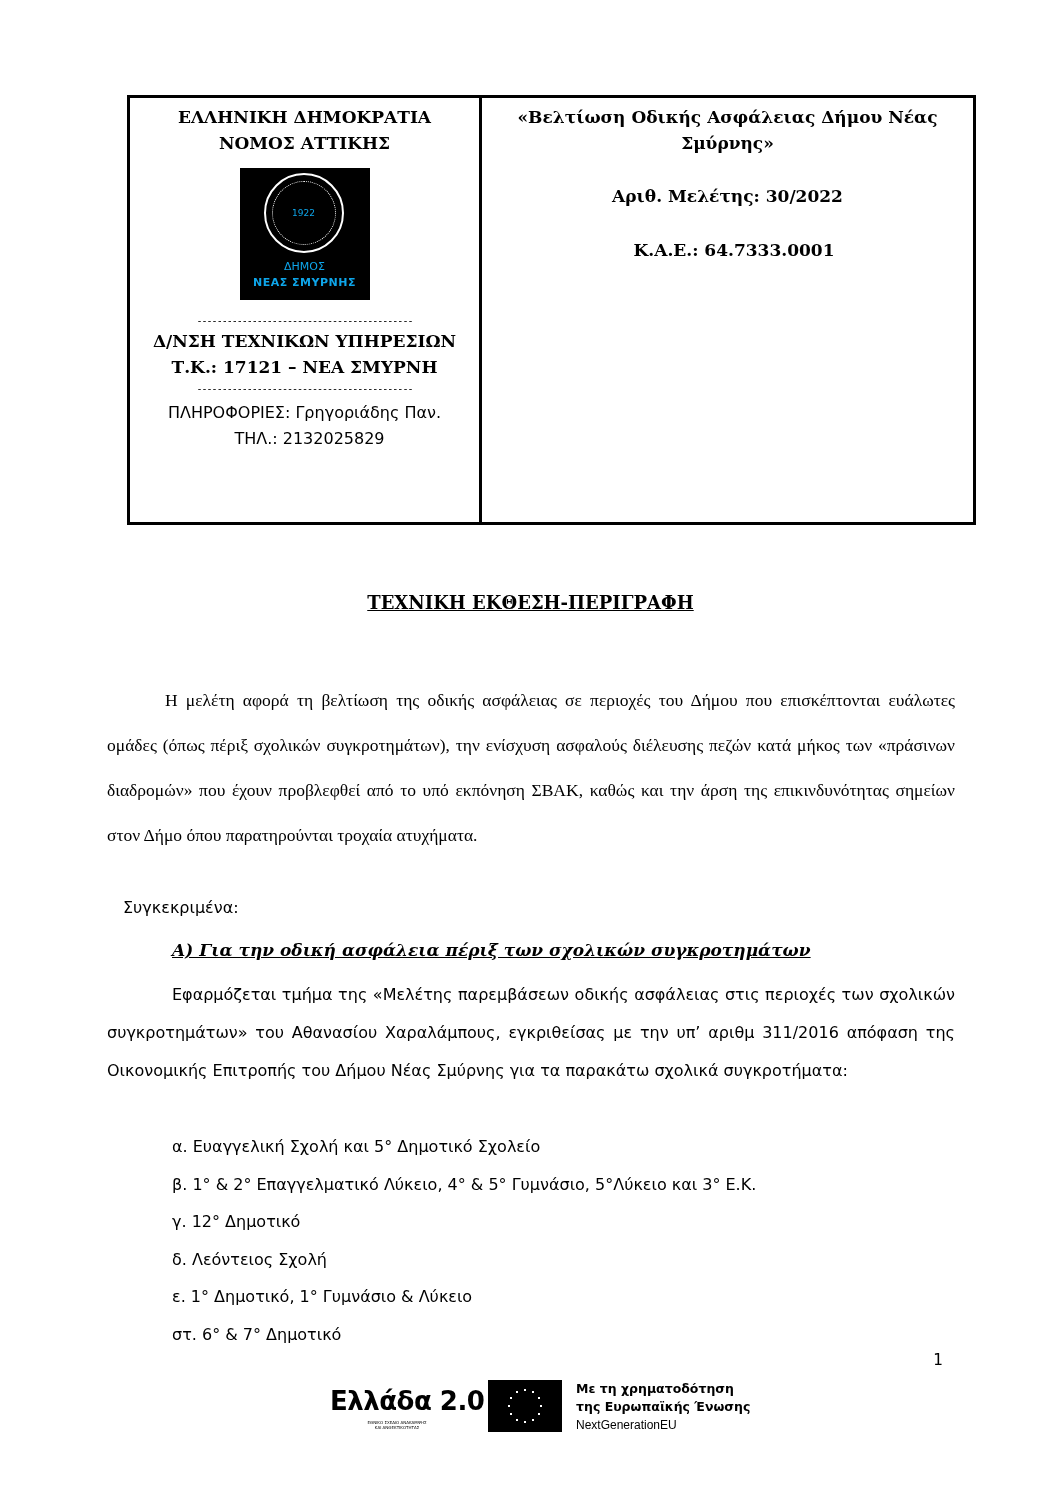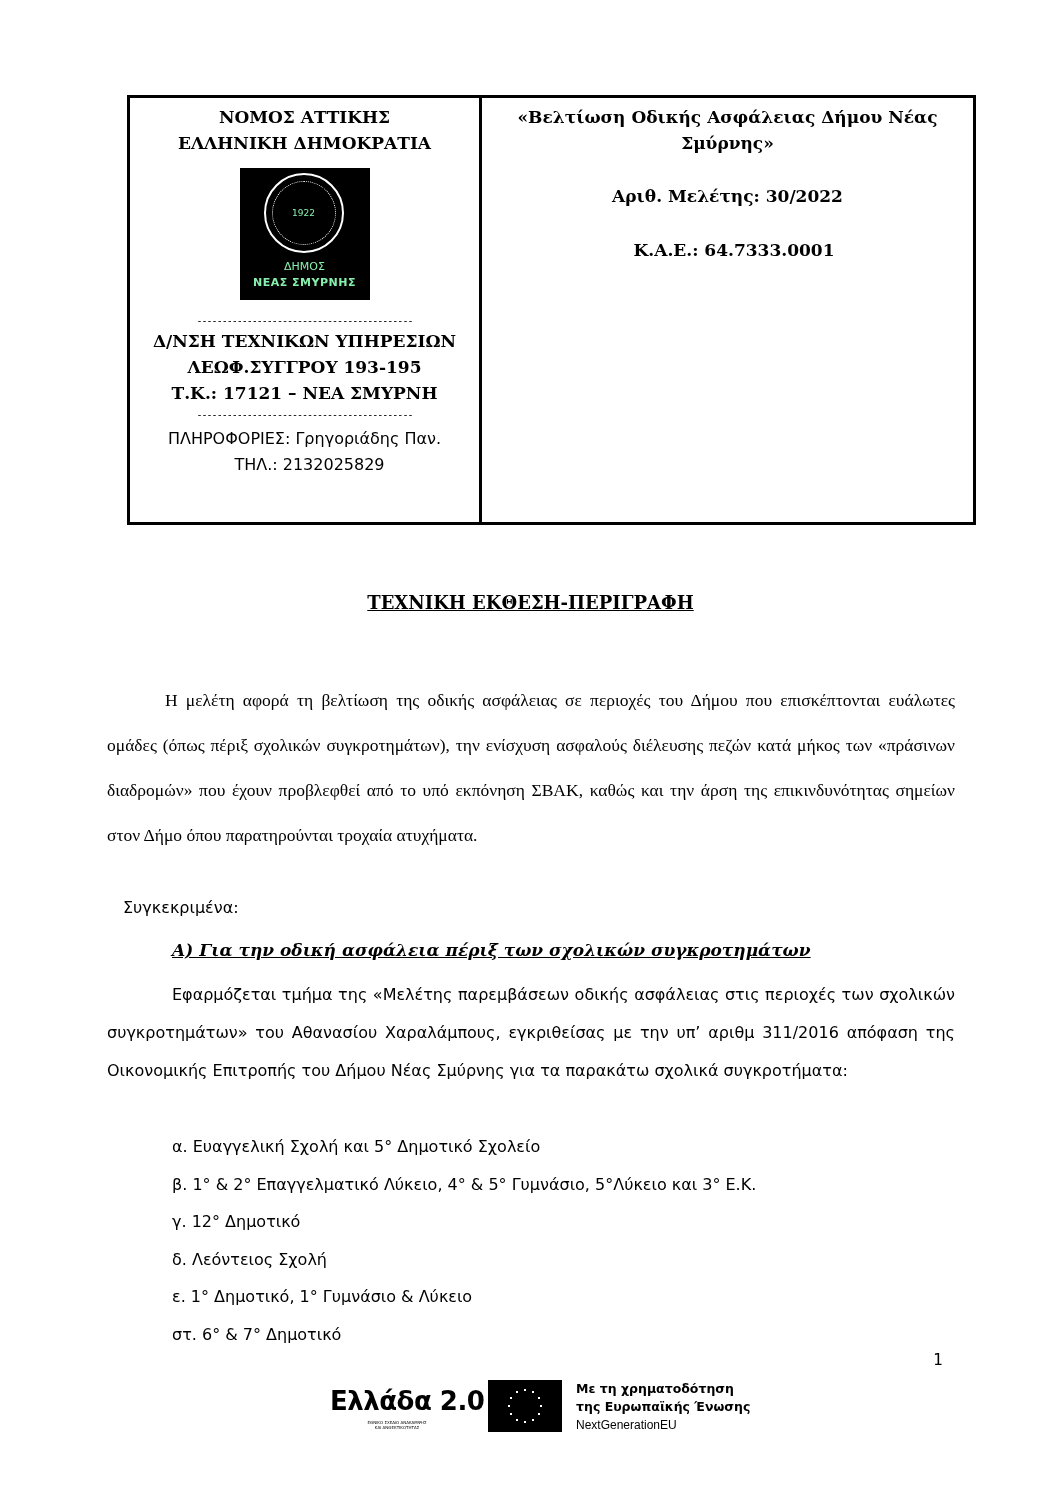--- a/index.html
+++ b/index.html
@@ -5,21 +5,21 @@
   html, body { margin: 0; padding: 0; background: #ffffff; }
   body { width: 1047px; height: 1493px; position: relative; overflow: hidden; color: #000; font-family: "DejaVu Serif", serif; }
   .page { position: absolute; left: 0; top: 0; width: 1047px; height: 1493px; }
 
   
   .hdr { position: absolute; left: 127px; top: 95px; width: 849px; height: 430px; border: 3px solid #000; box-sizing: border-box; display: flex; }
   .hdr-left { width: 352px; border-right: 3px solid #000; box-sizing: border-box; text-align: center; }
   .hdr-right { flex: 1; text-align: center; }
   .bold-serif { font-family: "DejaVu Serif", serif; font-weight: bold; }
   .l1 { font-size: 17px; margin-top: 6px; line-height: 26px; }
-  .logo { width: 130px; height: 132px; background: #000; margin: 12px auto 0; position: relative; color: #86efac; }
+  .logo { width: 130px; height: 132px; background: #000; margin: 12px auto 0; position: relative; color: #0ea5e9; }
   .logo .seal { position: absolute; left: 24px; top: 5px; width: 80px; height: 80px; border-radius: 50%; border: 2px solid #fff; box-sizing: border-box; display: flex; align-items: center; justify-content: center; }
   .logo .seal-inner { width: 62px; height: 62px; border-radius: 50%; border: 1px dotted #fff; display: flex; align-items: center; justify-content: center; font-size: 9px; font-family: "DejaVu Sans", sans-serif; }
   .logo .dimos { position: absolute; left: 0; right: 0; top: 92px; font-family: "DejaVu Sans", sans-serif; font-size: 11px; text-align: center; }
   .logo .neas { position: absolute; left: 0; right: 0; top: 108px; font-family: "DejaVu Sans", sans-serif; font-weight: bold; font-size: 11px; text-align: center; letter-spacing: 0.5px; }
   .dash { font-family: "DejaVu Sans Mono", monospace; font-size: 10px; letter-spacing: -1px; margin-top: 10px; line-height: 14px; overflow: hidden; white-space: nowrap; }
   .dir { font-size: 17px; line-height: 26px; }
   .info { font-family: "DejaVu Sans", sans-serif; font-size: 16px; line-height: 26px; margin-top: 4px; }
 
   .r-title { font-size: 17px; line-height: 26px; margin-top: 6px; padding: 0 16px; }
   .r-num { font-size: 17px; margin-top: 30px; }
@@ -47,33 +47,32 @@
   .eu-text .n { font-family: "Liberation Sans", sans-serif; font-size: 12px; }
 </style>
 </head>
 <body>
 
 <div class="page">
 
   <div class="hdr">
     <div class="hdr-left">
       <div class="bold-serif l1">
+        <div>ΕΛΛΗΝΙΚΗ ΔΗΜΟΚΡΑΤΙΑ</div>
         <div>ΝΟΜΟΣ ΑΤΤΙΚΗΣ</div>
-        <div>ΕΛΛΗΝΙΚΗ ΔΗΜΟΚΡΑΤΙΑ</div>
       </div>
       <div class="logo">
         <div class="seal">
           <div class="seal-inner">1922</div>
         </div>
         <div class="dimos">ΔΗΜΟΣ</div>
         <div class="neas">ΝΕΑΣ ΣΜΥΡΝΗΣ</div>
       </div>
       <div class="dash" style="margin-top:14px;">-------------------------------------------</div>
       <div class="bold-serif dir">Δ/ΝΣΗ ΤΕΧΝΙΚΩΝ ΥΠΗΡΕΣΙΩΝ</div>
-      <div class="bold-serif dir">ΛΕΩΦ.ΣΥΓΓΡΟΥ 193-195</div>
       <div class="bold-serif dir">Τ.Κ.: 17121 – ΝΕΑ ΣΜΥΡΝΗ</div>
       <div class="dash" style="margin-top:2px;">-------------------------------------------</div>
       <div class="info">ΠΛΗΡΟΦΟΡΙΕΣ: Γρηγοριάδης Παν.</div>
       <div class="info" style="margin-top:0;margin-left:10px;">ΤΗΛ.: 2132025829</div>
     </div>
     <div class="hdr-right">
       <div class="bold-serif r-title">«Βελτίωση Οδικής Ασφάλειας Δήμου Νέας Σμύρνης»</div>
       <div class="bold-serif r-num">Αριθ. Μελέτης: 30/2022</div>
       <div class="bold-serif r-kae">Κ.Α.Ε.: 64.7333.0001</div>
     </div>

